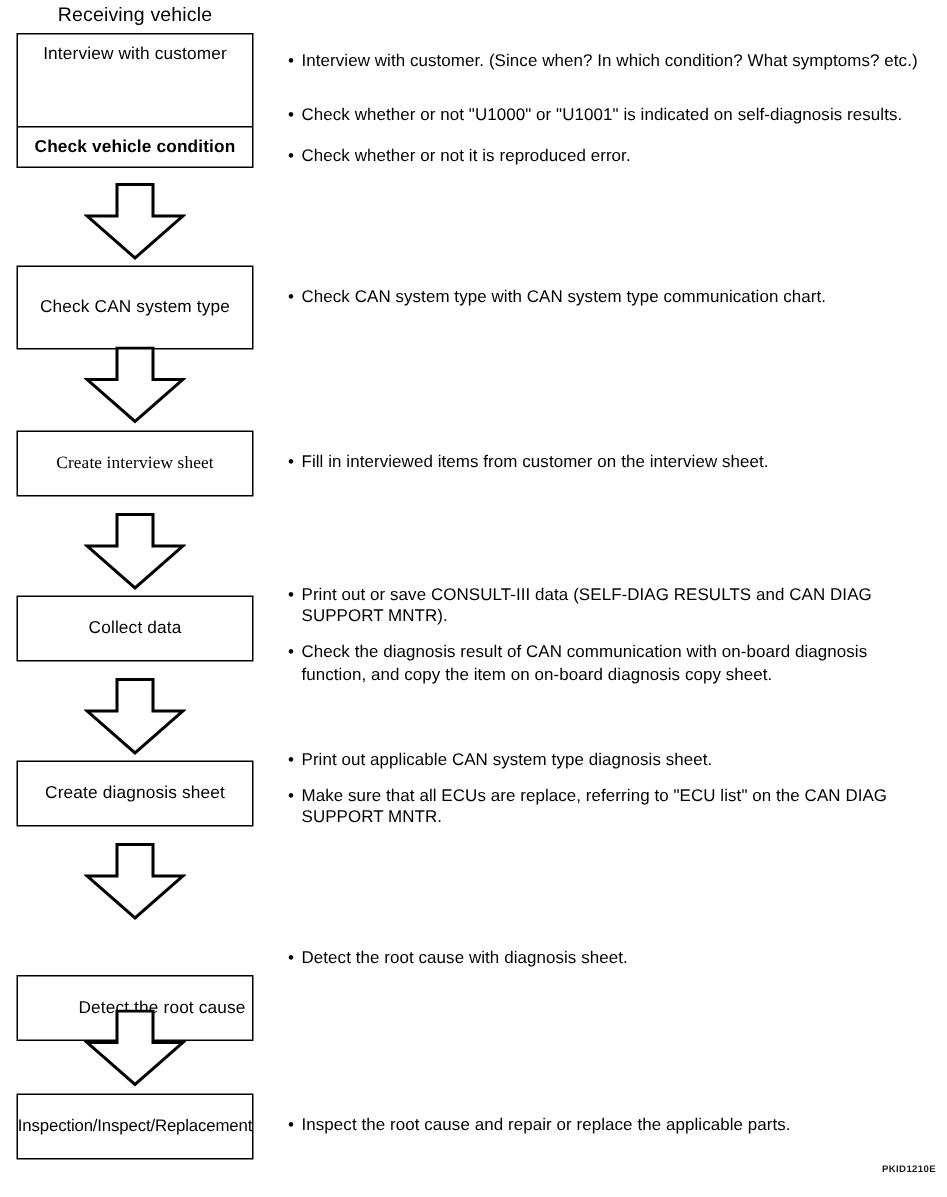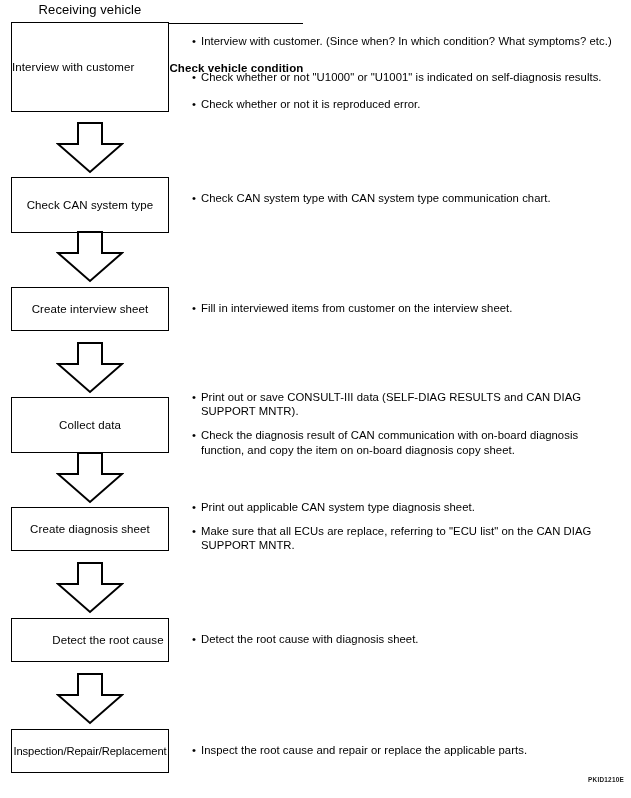--- a/index.html
+++ b/index.html
@@ -39,21 +39,21 @@
 
   
   .node {
     position: absolute;
     left: 11px;
     width: 158px;
     box-sizing: border-box;
     border: 1.3px solid #000000;
     background: #ffffff;
     display: flex;
-    flex-direction: row;
+    flex-direction: column;
     gap: 35px;
   }
   .node-cell {
     flex: 1 1 auto;
     display: flex;
     align-items: center;
     justify-content: center;
     text-align: center;
     font-size: 11.5px;
     line-height: 14px;
@@ -161,37 +161,37 @@
       <span>Check CAN system type with CAN system type communication chart.</span>
     </div>
   </div>
 
   <div class="arrow" style="top:231px;">
     <svg viewBox="0 0 68 52" xmlns="http://www.w3.org/2000/svg">
       <polygon points="22,1 46,1 46,22 66,22 34,50 2,22 22,22" fill="#ffffff" stroke="#000000" stroke-width="2" stroke-linejoin="miter"></polygon>
     </svg>
   </div>
 
-  <div class="node" style="top:287px; height:44px;">
+  <div class="node" style="top:287px; height:44px;font-family:Liberation Serif, serif;">
     <div class="node-cell">Create interview sheet</div>
   </div>
   <div class="notes" style="top:301px;">
     <div class="note">
       <span class="dot">•</span>
       <span>Fill in interviewed items from customer on the interview sheet.</span>
     </div>
   </div>
 
   <div class="arrow" style="top:342px;">
     <svg viewBox="0 0 68 52" xmlns="http://www.w3.org/2000/svg">
       <polygon points="22,1 46,1 46,22 66,22 34,50 2,22 22,22" fill="#ffffff" stroke="#000000" stroke-width="2" stroke-linejoin="miter"></polygon>
     </svg>
   </div>
 
-  <div class="node" style="top:397px; height:56px;">
+  <div class="node" style="top:397px; height:44px;">
     <div class="node-cell">Collect data</div>
   </div>
   <div class="notes" style="top:390px;">
     <div class="note">
       <span class="dot">•</span>
       <span>Print out or save CONSULT-III data (SELF-DIAG RESULTS and CAN DIAG SUPPORT MNTR).</span>
     </div>
     <div class="note" style="margin-top:10px">
       <span class="dot">•</span>
       <span>Check the diagnosis result of CAN communication with on-board diagnosis function, and copy the item on on-board diagnosis copy sheet.</span>
@@ -217,38 +217,38 @@
       <span>Make sure that all ECUs are replace, referring to "ECU list" on the CAN DIAG SUPPORT MNTR.</span>
     </div>
   </div>
 
   <div class="arrow" style="top:562px;">
     <svg viewBox="0 0 68 52" xmlns="http://www.w3.org/2000/svg">
       <polygon points="22,1 46,1 46,22 66,22 34,50 2,22 22,22" fill="#ffffff" stroke="#000000" stroke-width="2" stroke-linejoin="miter"></polygon>
     </svg>
   </div>
 
-  <div class="node" style="top:618px; height:44px;padding-left:36px;">
+  <div class="node" style="top:650px; height:44px;padding-left:36px;">
     <div class="node-cell">Detect the root cause</div>
   </div>
   <div class="notes" style="top:632px;">
     <div class="note">
       <span class="dot">•</span>
       <span>Detect the root cause with diagnosis sheet.</span>
     </div>
   </div>
 
   <div class="arrow" style="top:673px;">
     <svg viewBox="0 0 68 52" xmlns="http://www.w3.org/2000/svg">
       <polygon points="22,1 46,1 46,22 66,22 34,50 2,22 22,22" fill="#ffffff" stroke="#000000" stroke-width="2" stroke-linejoin="miter"></polygon>
     </svg>
   </div>
 
   <div class="node" style="top:729px; height:44px;">
-    <div class="node-cell tight">Inspection/Repair/Replacement</div>
+    <div class="node-cell tight">Inspection/Inspect/Replacement</div>
   </div>
   <div class="notes" style="top:743px;">
     <div class="note">
       <span class="dot">•</span>
       <span>Inspect the root cause and repair or replace the applicable parts.</span>
     </div>
   </div>
 
   <div class="fig-code">PKID1210E</div>
 

